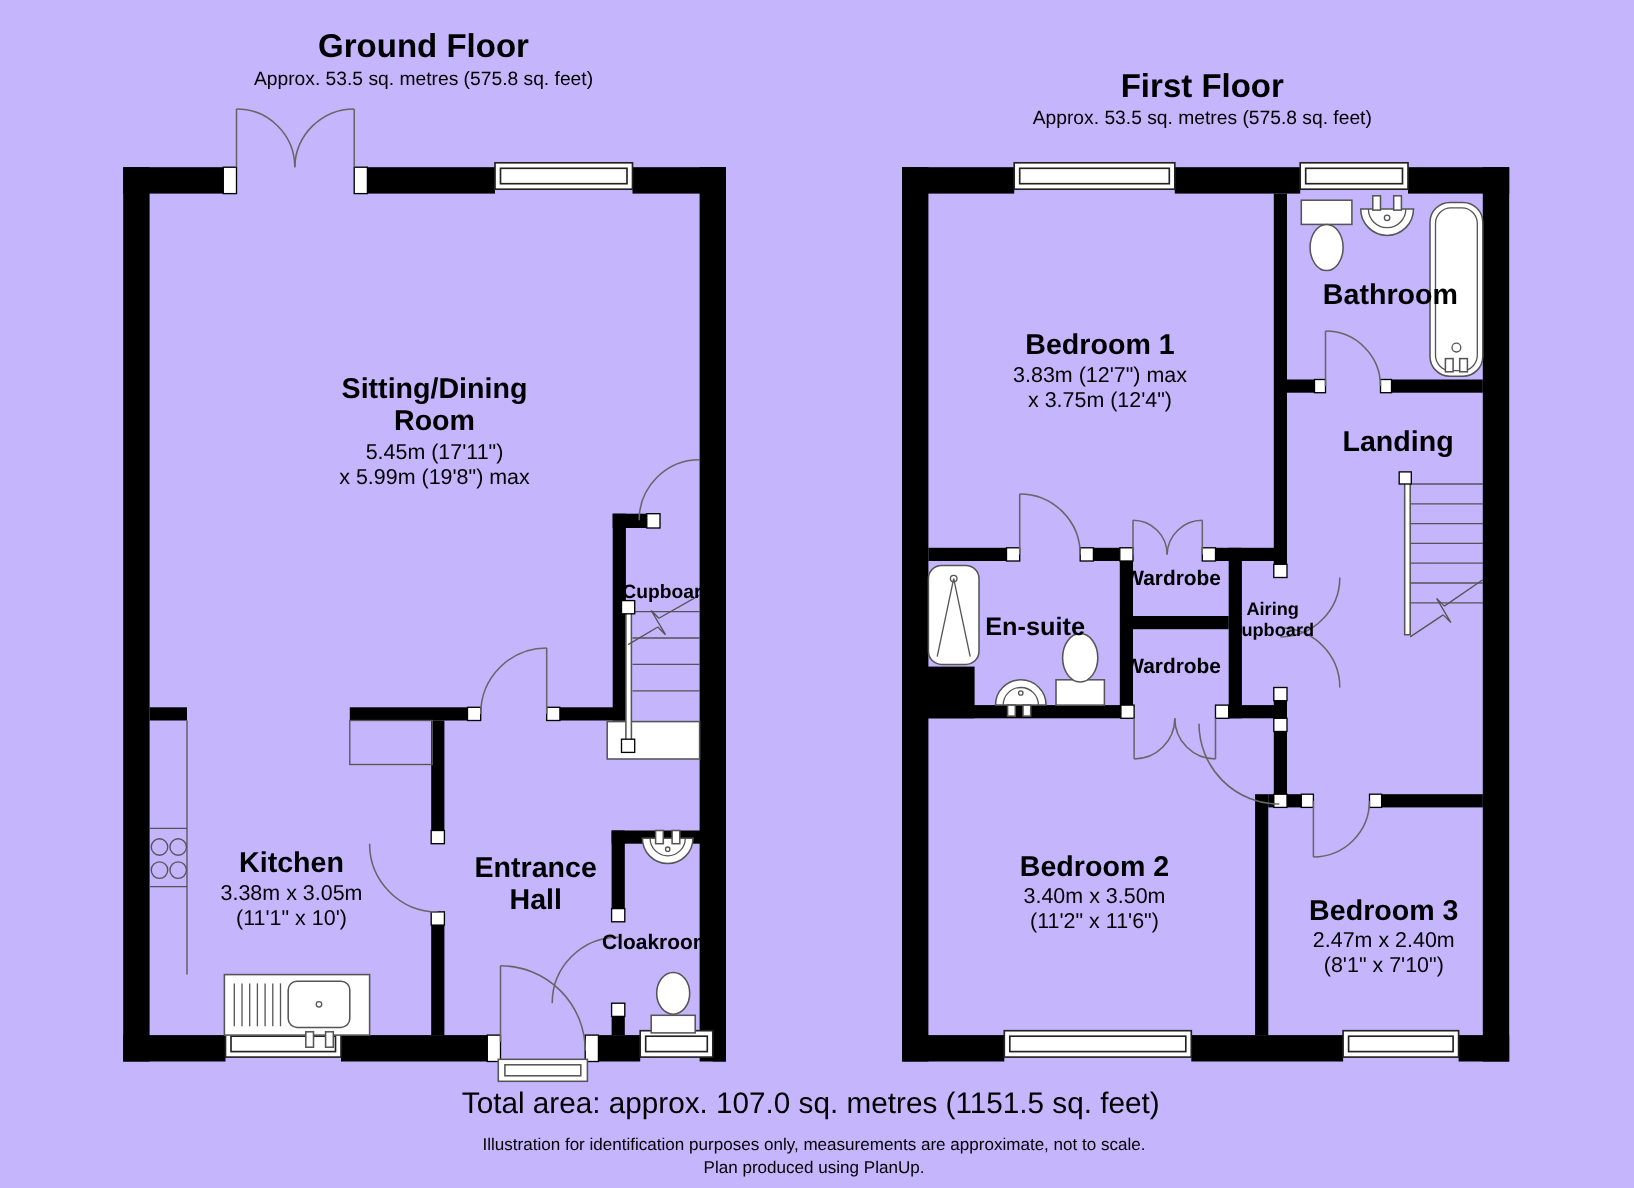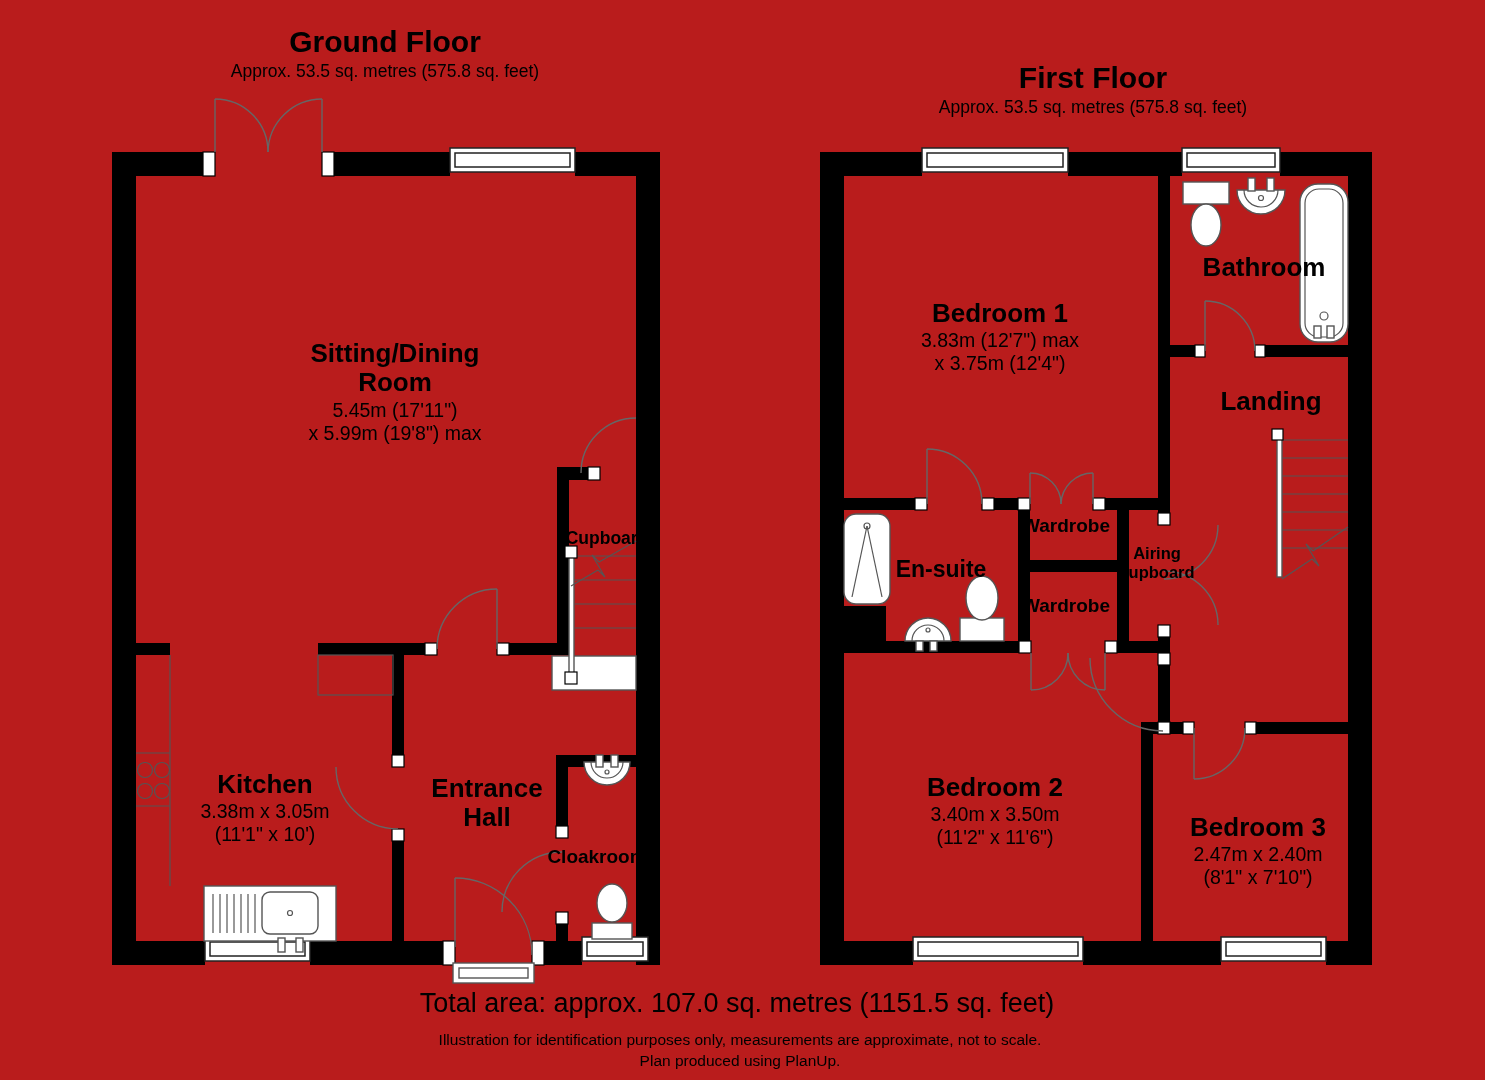--- a/index.html
+++ b/index.html
@@ -1,16 +1,16 @@
 <!DOCTYPE html>
 <html><head>
 <meta charset="utf-8">
 <style>
   html,body{margin:0;padding:0;background:#fff;}
-  #canvas{position:relative;width:1485px;height:1080px;background:#b91c1c;overflow:hidden;}
+  #canvas{position:relative;width:1485px;height:1080px;background:#c4b5fd;overflow:hidden;}
   svg{position:absolute;left:0;top:0;}
   .wall{fill:#000;stroke:none;}
   .jamb{fill:#fff;stroke:#000;stroke-width:1.2;}
   .door{fill:none;stroke:#666;stroke-width:1.4;}
   .fix{fill:#fff;stroke:#555;stroke-width:1.4;}
   .fixline{fill:none;stroke:#555;stroke-width:1.2;}
   .win{fill:#fff;stroke:#222;stroke-width:1.5;}
   text{fill:#000;font-family:"Liberation Sans","DejaVu Sans",sans-serif;}
   .t-h1{font-size:30px;font-weight:bold;text-anchor:middle;}
   .t-sub{font-size:17.5px;text-anchor:middle;}

